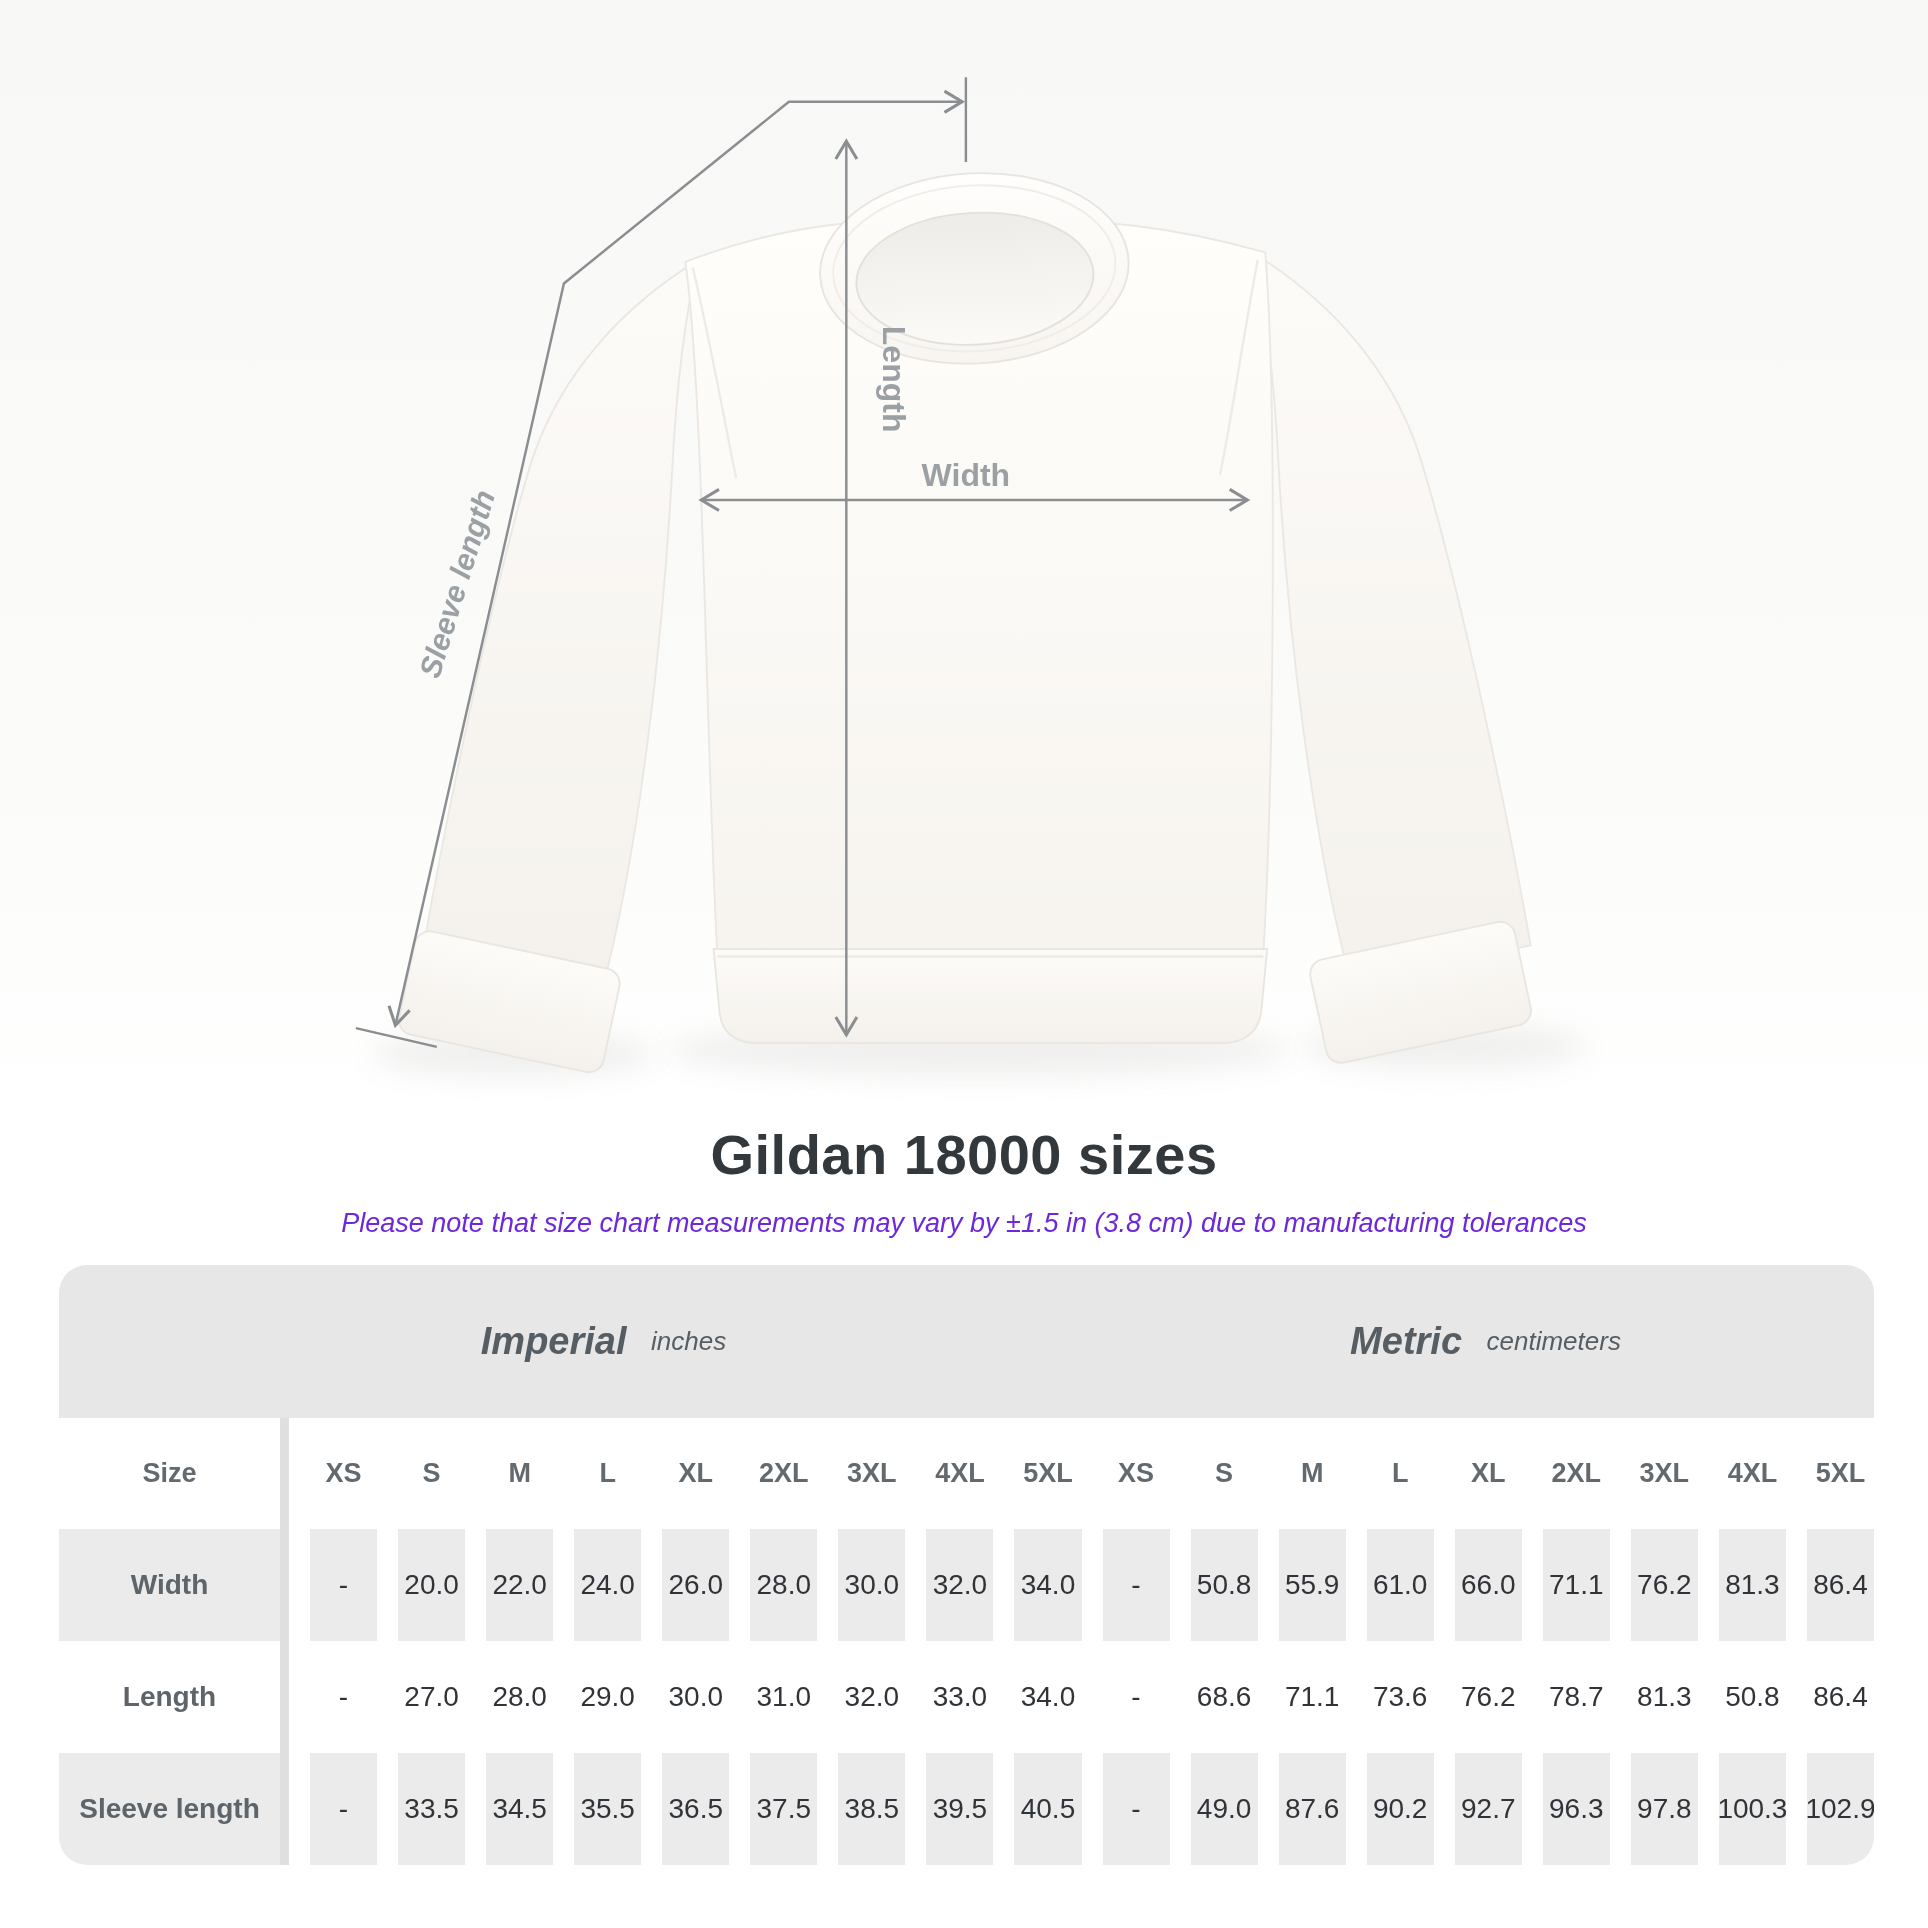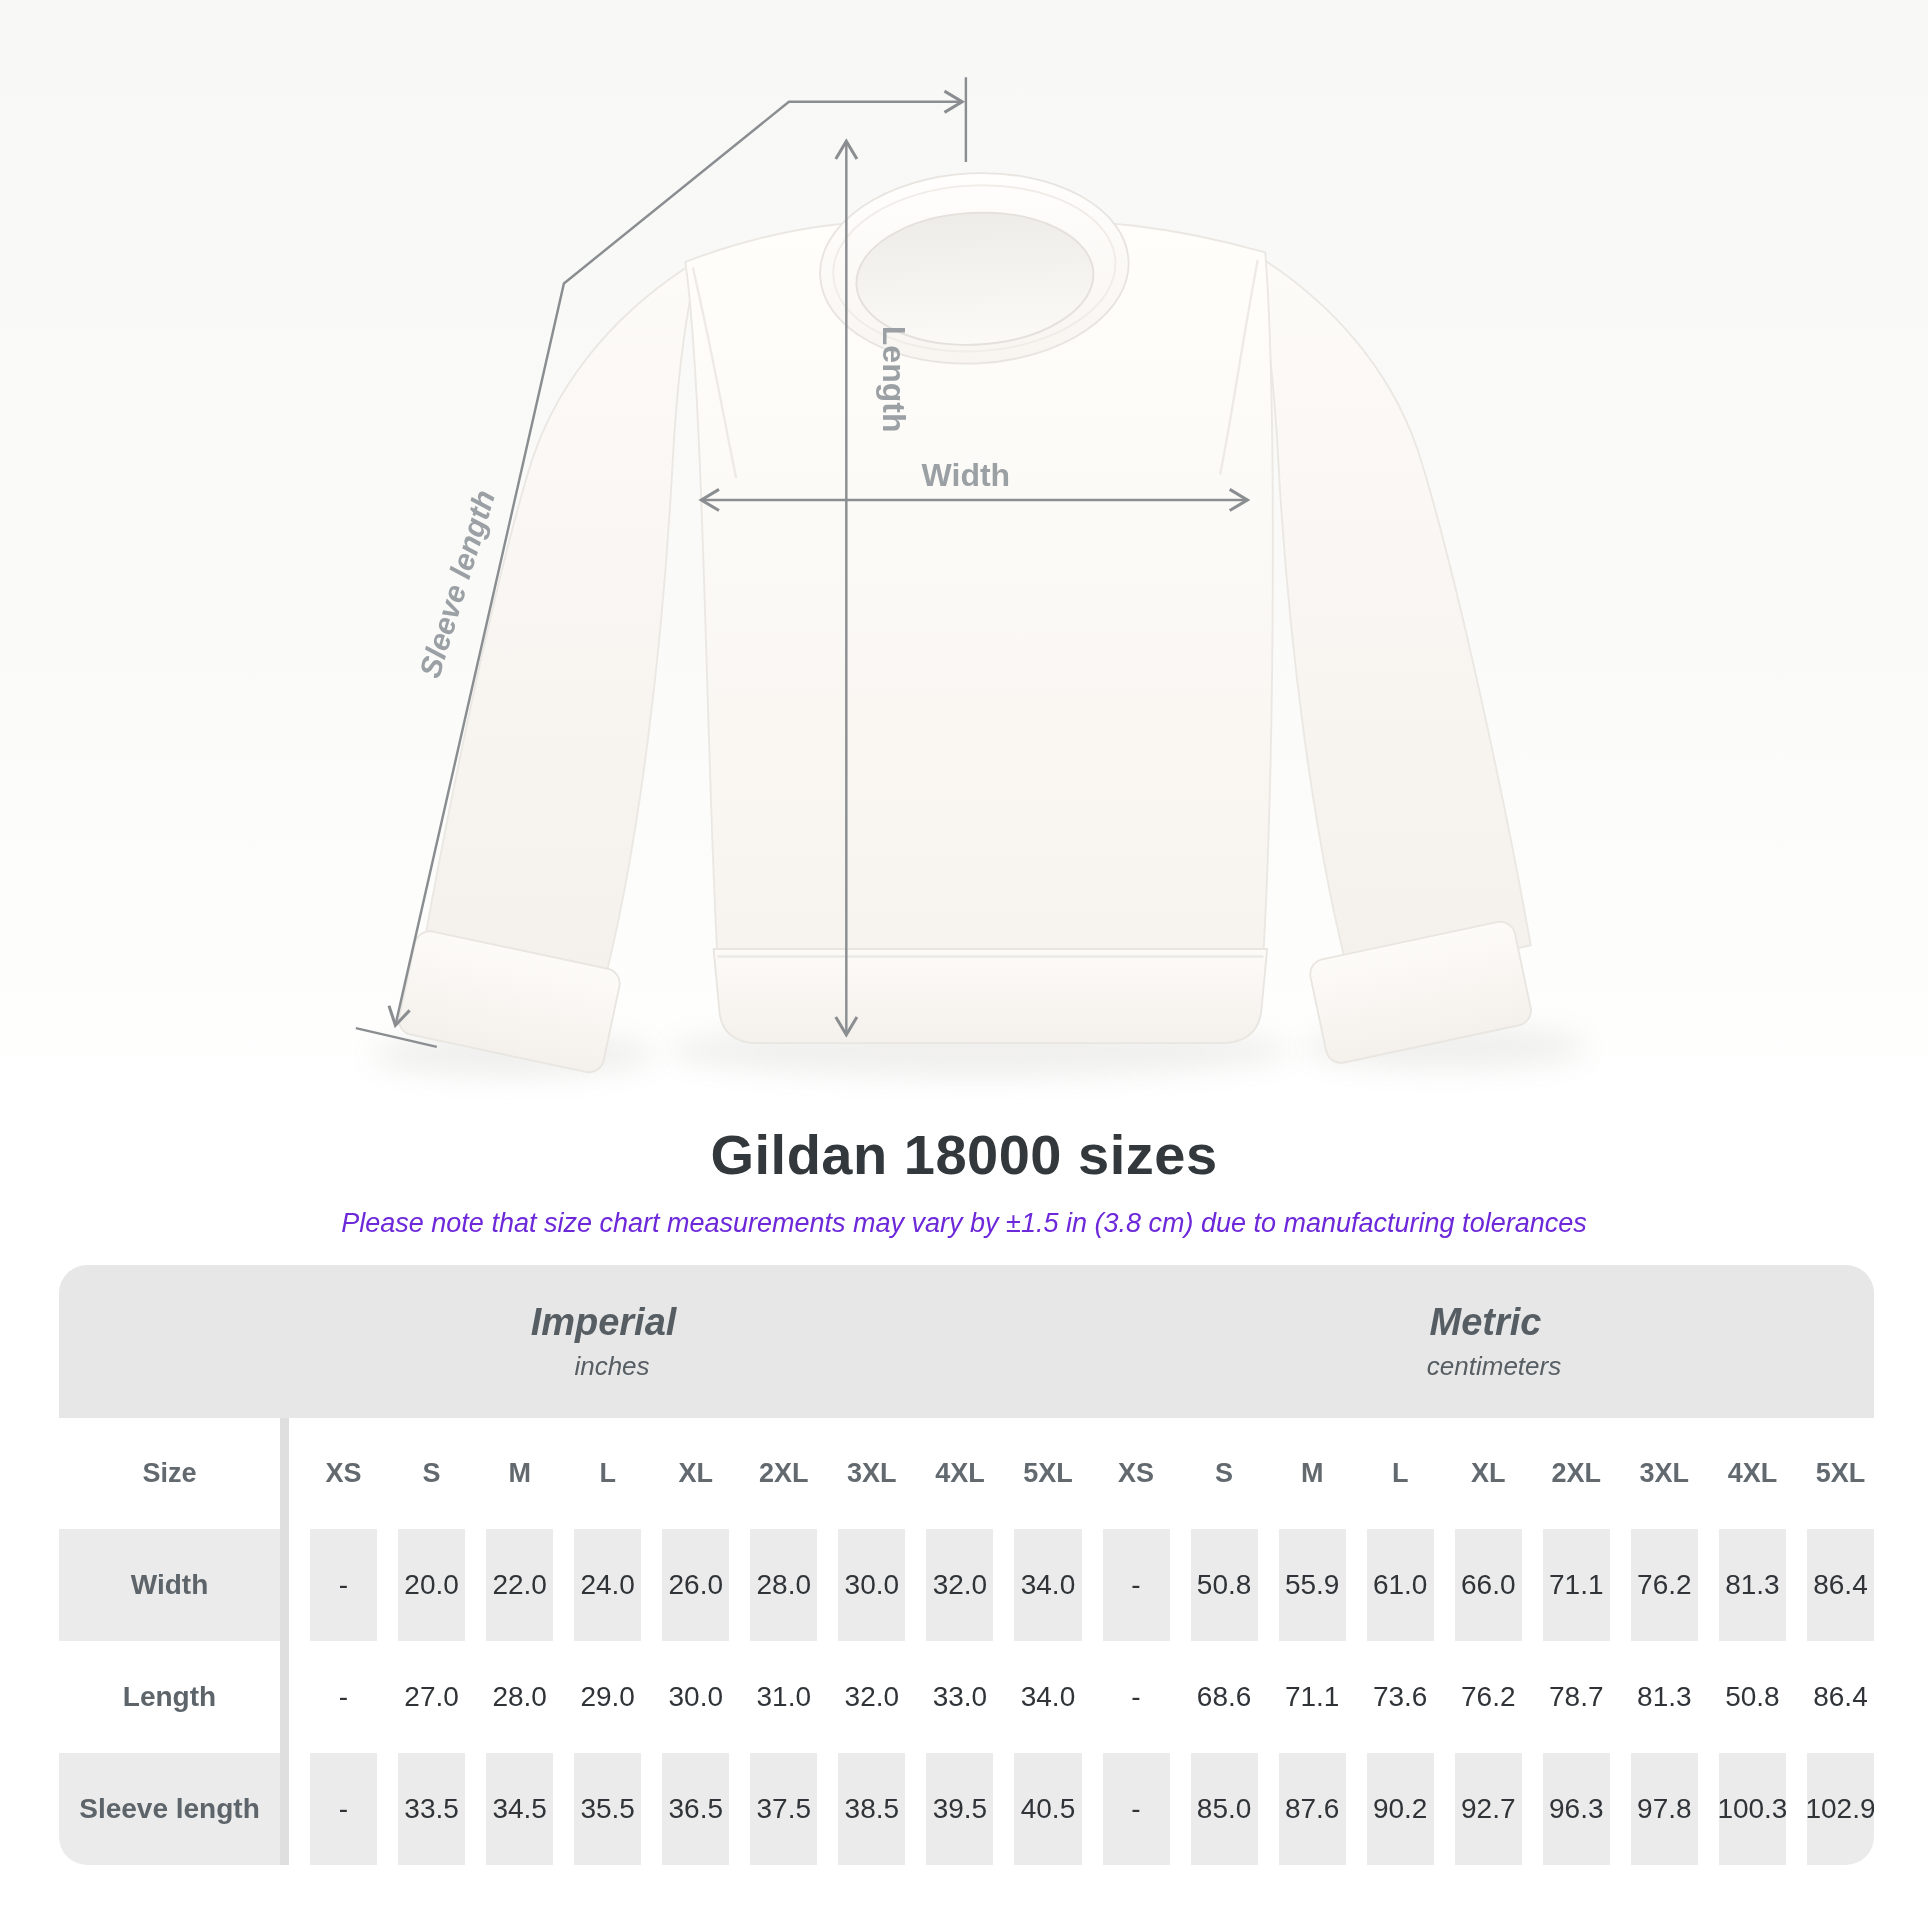--- a/index.html
+++ b/index.html
@@ -31,21 +31,21 @@
   
   .table-wrap {
     position: absolute; left: 59px; top: 1265px; width: 1815px; height: 600px;
     border-radius: 28px; overflow: hidden; background: #ffffff;
   }
   .band {
     position: relative; width: 100%; height: 153px; background: #e7e7e7;
   }
   .band .sec {
     position: absolute; top: 0; height: 100%;
-    display: flex; flex-direction: column; align-items: center; justify-content: center;
+    display: flex; flex-direction: row; align-items: center; justify-content: center;
     gap: 7.5px; color: #565e64;
   }
   .band .sec.imperial { left: 0; width: 1089px; }
   .band .sec.metric { left: 998px; width: 857px; }
   .band .sec .t { font-size: 38px; font-weight: bold; font-style: italic; }
   .band .sec .u { font-size: 26px; font-style: italic; margin-left: 17px; }
 
   .tr {
     display: grid;
     grid-template-columns: 230px repeat(18, 1fr);
@@ -251,21 +251,21 @@
       <div class="c v">-</div>
       <div class="c v">33.5</div>
       <div class="c v">34.5</div>
       <div class="c v">35.5</div>
       <div class="c v">36.5</div>
       <div class="c v">37.5</div>
       <div class="c v">38.5</div>
       <div class="c v">39.5</div>
       <div class="c v">40.5</div>
       <div class="c v">-</div>
-      <div class="c v">85.0</div>
+      <div class="c v">49.0</div>
       <div class="c v">87.6</div>
       <div class="c v">90.2</div>
       <div class="c v">92.7</div>
       <div class="c v">96.3</div>
       <div class="c v">97.8</div>
       <div class="c v">100.3</div>
       <div class="c v">102.9</div>
     </div>
 
   </div>

